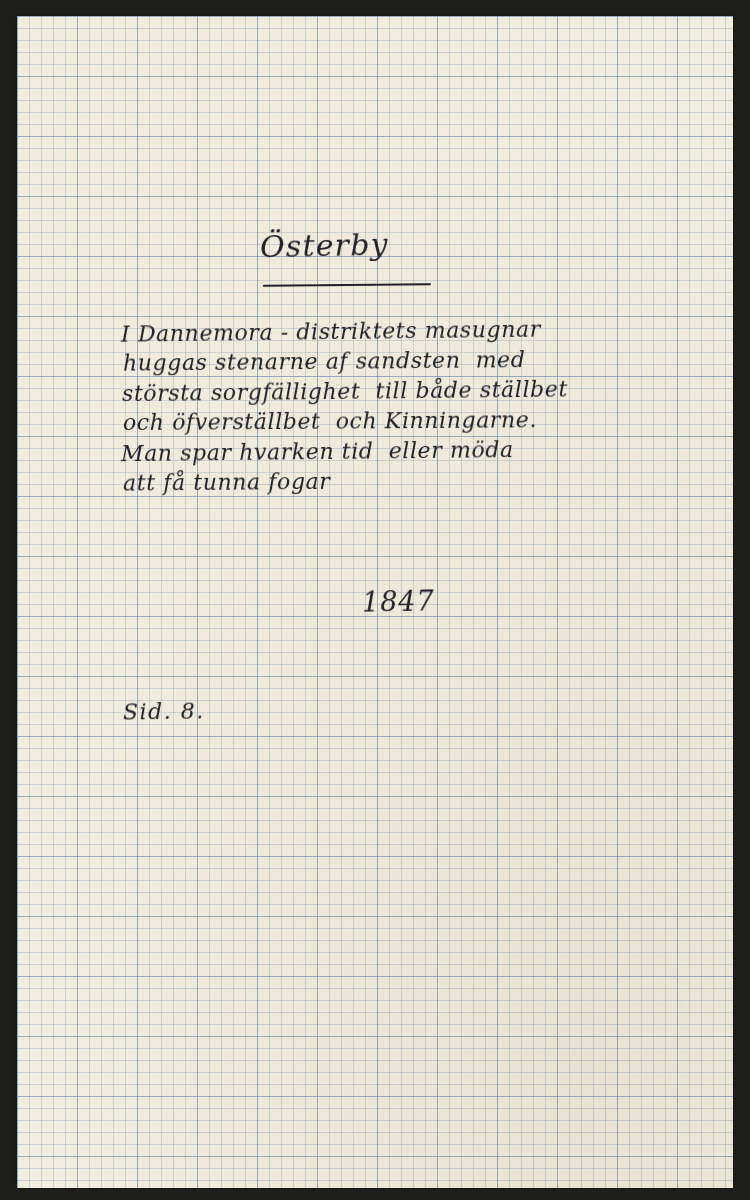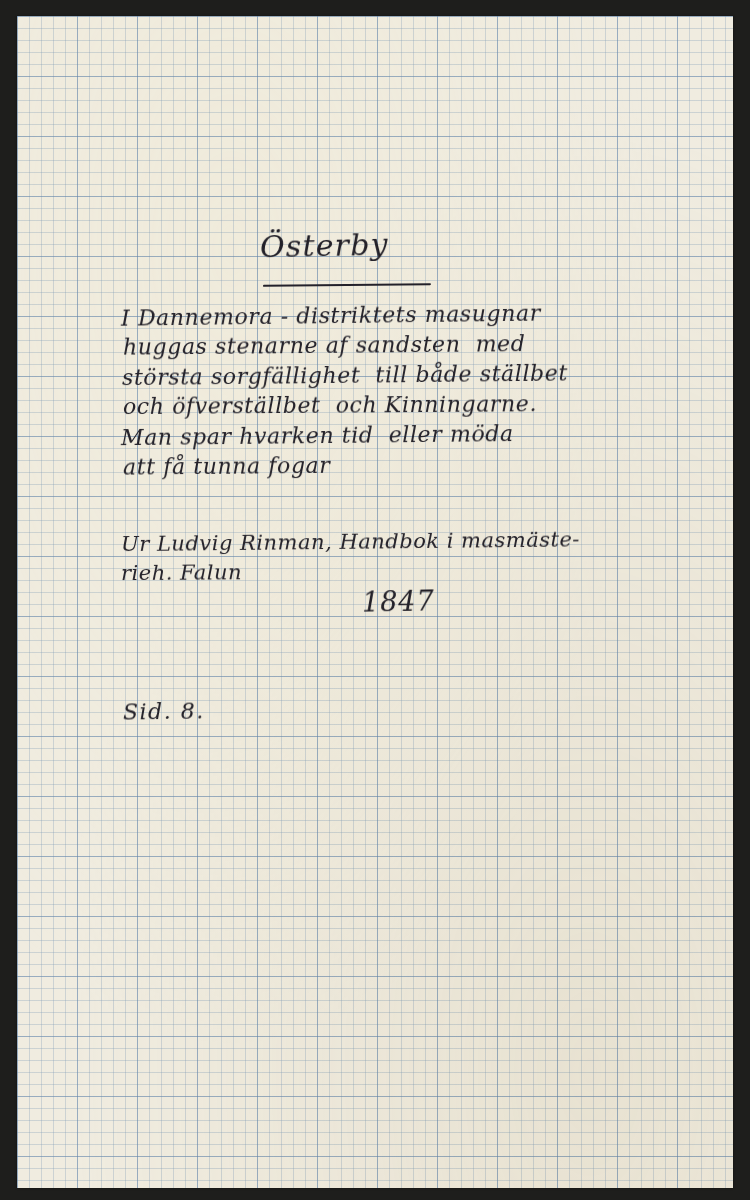--- a/index.html
+++ b/index.html
@@ -90,21 +90,21 @@
     position: absolute;
     left: 246px;
     top: 268px;
     width: 168px;
     height: 2px;
     background: #23212a;
     transform: rotate(-0.6deg);
     border-radius: 1px;
   }
 
-  .body-block { position: absolute; left: 104px; top: 284px; width: 600px; }
+  .body-block { position: absolute; left: 104px; top: 300px; width: 600px; }
   .line {
     position: relative;
     font-family: "DejaVu Serif", serif;
     font-style: italic;
     font-size: 22px;
     color: #24222a;
     white-space: pre;
     letter-spacing: 0.6px;
     height: 30px;
     line-height: 30px;
@@ -166,23 +166,19 @@
 
     <div class="body-block">
       <div class="line l1 ink-soft">I Dannemora - distriktets masugnar</div>
       <div class="line l2 ink-soft">huggas stenarne af sandsten  med</div>
       <div class="line l3 ink-soft">största sorgfällighet  till både ställbet</div>
       <div class="line l4 ink-soft">och öfverställbet  och Kinningarne.</div>
       <div class="line l5 ink-soft">Man spar hvarken tid  eller möda</div>
       <div class="line l6 ink-soft">att få tunna fogar</div>
     </div>
 
-    <div class="source-block">
-      <div class="src-line src1 ink-soft">Ur Ludvig Rinman, Handbok i masmäste-</div>
-      <div class="src-line src2 ink-soft">rieh. Falun</div>
-    </div>
 
     <div class="ink year ink-soft">1847</div>
 
     <div class="ink page-ref ink-soft">Sid. 8.</div>
 
   </div>
 </div>
 
 </body></html>

